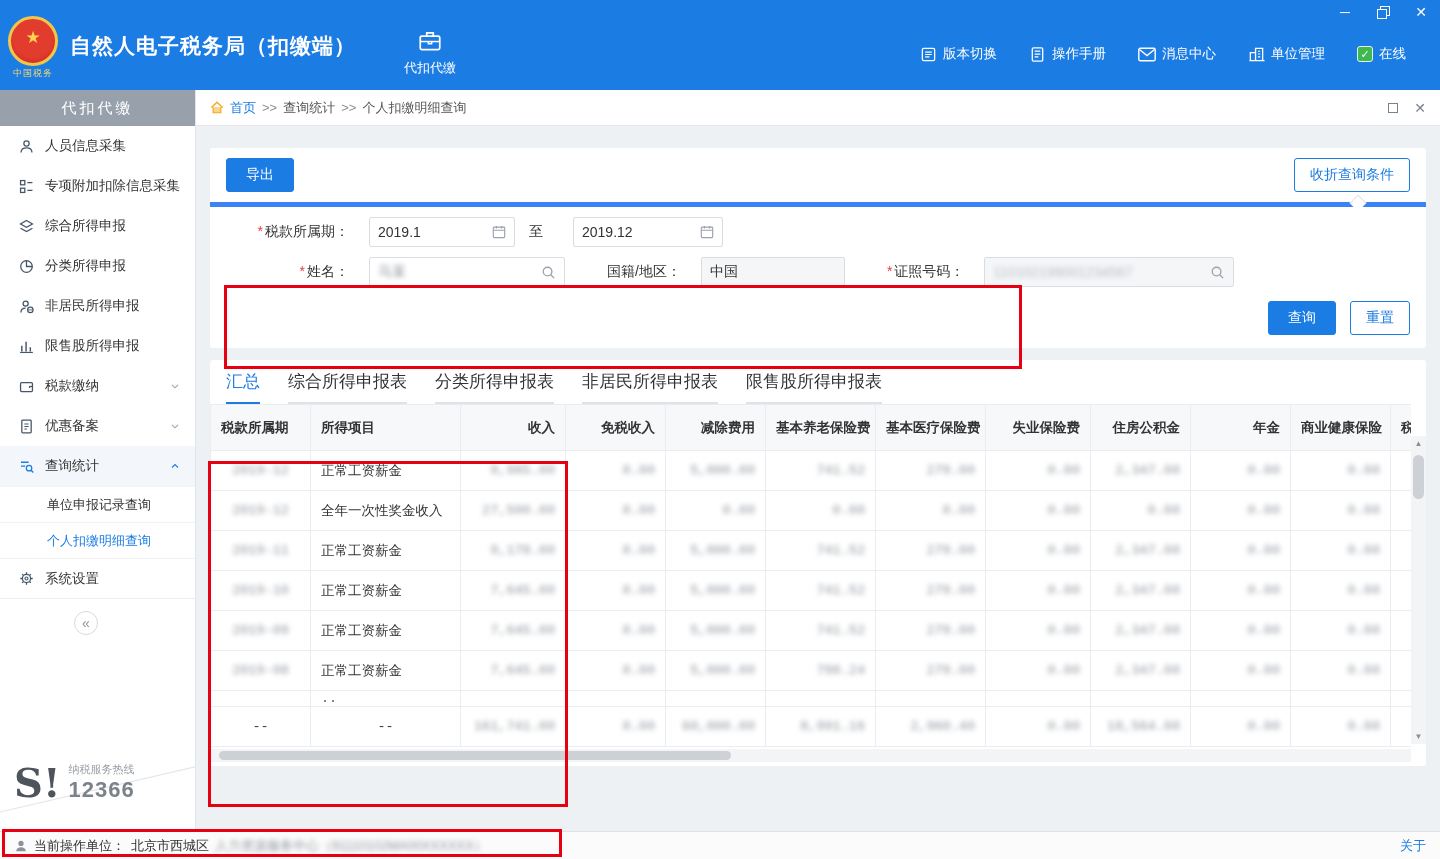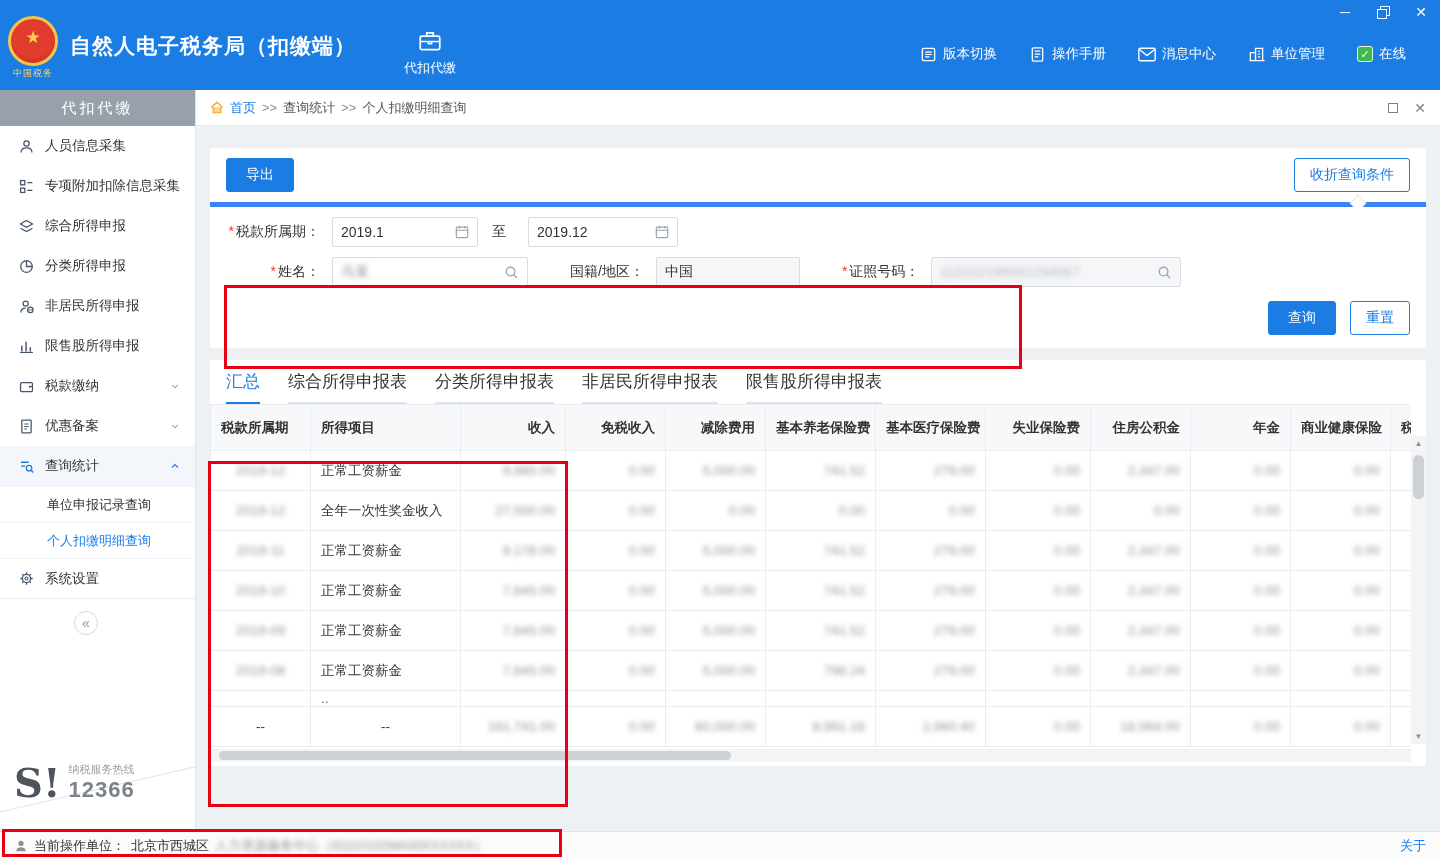--- a/index.html
+++ b/index.html
@@ -61,35 +61,35 @@
   .notice-line.first { padding-left:0; }
 
   .panel { background:#fff; border-radius:3px; }
   .form-panel { margin-top:10px; }
   .toolbar-row { display:flex; align-items:center; justify-content:space-between; padding:10px 16px; border-bottom:5px solid #3b82f6; position:relative; }
   .notch { position:absolute; right:62px; bottom:-7px; width:12px; height:12px; background:#fff; border-left:1px solid #e2e2e2; border-top:1px solid #e2e2e2; transform:rotate(45deg); }
   .btn { font-size:14px; border-radius:3px; cursor:pointer; display:inline-flex; align-items:center; justify-content:center; white-space:nowrap; }
   .btn-primary { background:var(--accent,#1b7ce4); color:#fff; border:1px solid var(--accent,#1b7ce4); padding:7px 19px; }
   .btn-outline { background:#fff; color:var(--accent,#1b7ce4); border:1px solid var(--accent,#1b7ce4); padding:7px 15px; }
   .form-rows { padding-top:10px; }
-  .form-row { display:flex; align-items:center; height:30px; margin-bottom:10px; }
+  .form-row { display:flex; align-items:center; height:30px; margin-bottom:10px;padding-left:29px; }
   .f-label { width:110px; text-align:right; font-size:14px; color:#333; flex-shrink:0; }
   .f-label.mid { width:auto; margin-left:42px; }
   .req { color:#e63c3c; margin-right:2px; }
-  .input { height:30px; border:1px solid #d9dde2; border-radius:2px; background:#fff; display:flex; align-items:center; padding:0 8px; font-size:14px; color:#333; margin-left:12px; }
+  .input { height:30px; border:1px solid #d9dde2; border-radius:2px; background:#fff; display:flex; align-items:center; padding:0 8px; font-size:14px; color:#333; margin-left:20px; }
   .input.readonly { background:#f5f6f8; }
   .trail-icon { margin-left:auto; flex-shrink:0; }
   .to-label { margin:0 10px 0 14px; color:#333; }
   .actions-row { display:flex; justify-content:flex-end; gap:14px; padding:4px 16px 13px; }
 
   .table-panel { margin-top:12px; position:relative; padding-bottom:4px; }
   .tabs { display:flex; gap:28px; padding:10px 16px 0; }
   .tab { padding-bottom:9px; border-bottom:2px solid #dfe3e8; font-size:17px; color:#333; cursor:pointer; }
   .tab.active { color:var(--accent,#1b7ce4); border-color:var(--accent,#1b7ce4); }
-  .table-wrap { width:calc(100% - 15px); overflow:hidden; }
+  .table-wrap { width:calc(100% - 15px); overflow:hidden;font-family:Liberation Mono, monospace; }
   table { border-collapse:collapse; table-layout:fixed; width:1220px; }
   th,td { border:1px solid #e9edf1; font-size:13.5px; padding:0 10px; overflow:hidden; white-space:nowrap; }
   thead th { height:46px; background:#f7f8fa; font-weight:bold; color:#333; }
   tbody td { height:40px; background:#fff; }
   tr.partial td { height:15px; background:#fff; color:#666; }
   .al { text-align:left; } .ar { text-align:right; } .ac { text-align:center; }
   .blur { color:var(--blur-text,#8f959e); filter:blur(2.5px); }
   .blur.light { color:#b9bec5; }
 
   .v-scroll { position:absolute; right:0; top:76px; bottom:22px; width:15px; background:#f3f4f5; display:flex; flex-direction:column; align-items:center; cursor:pointer; }

